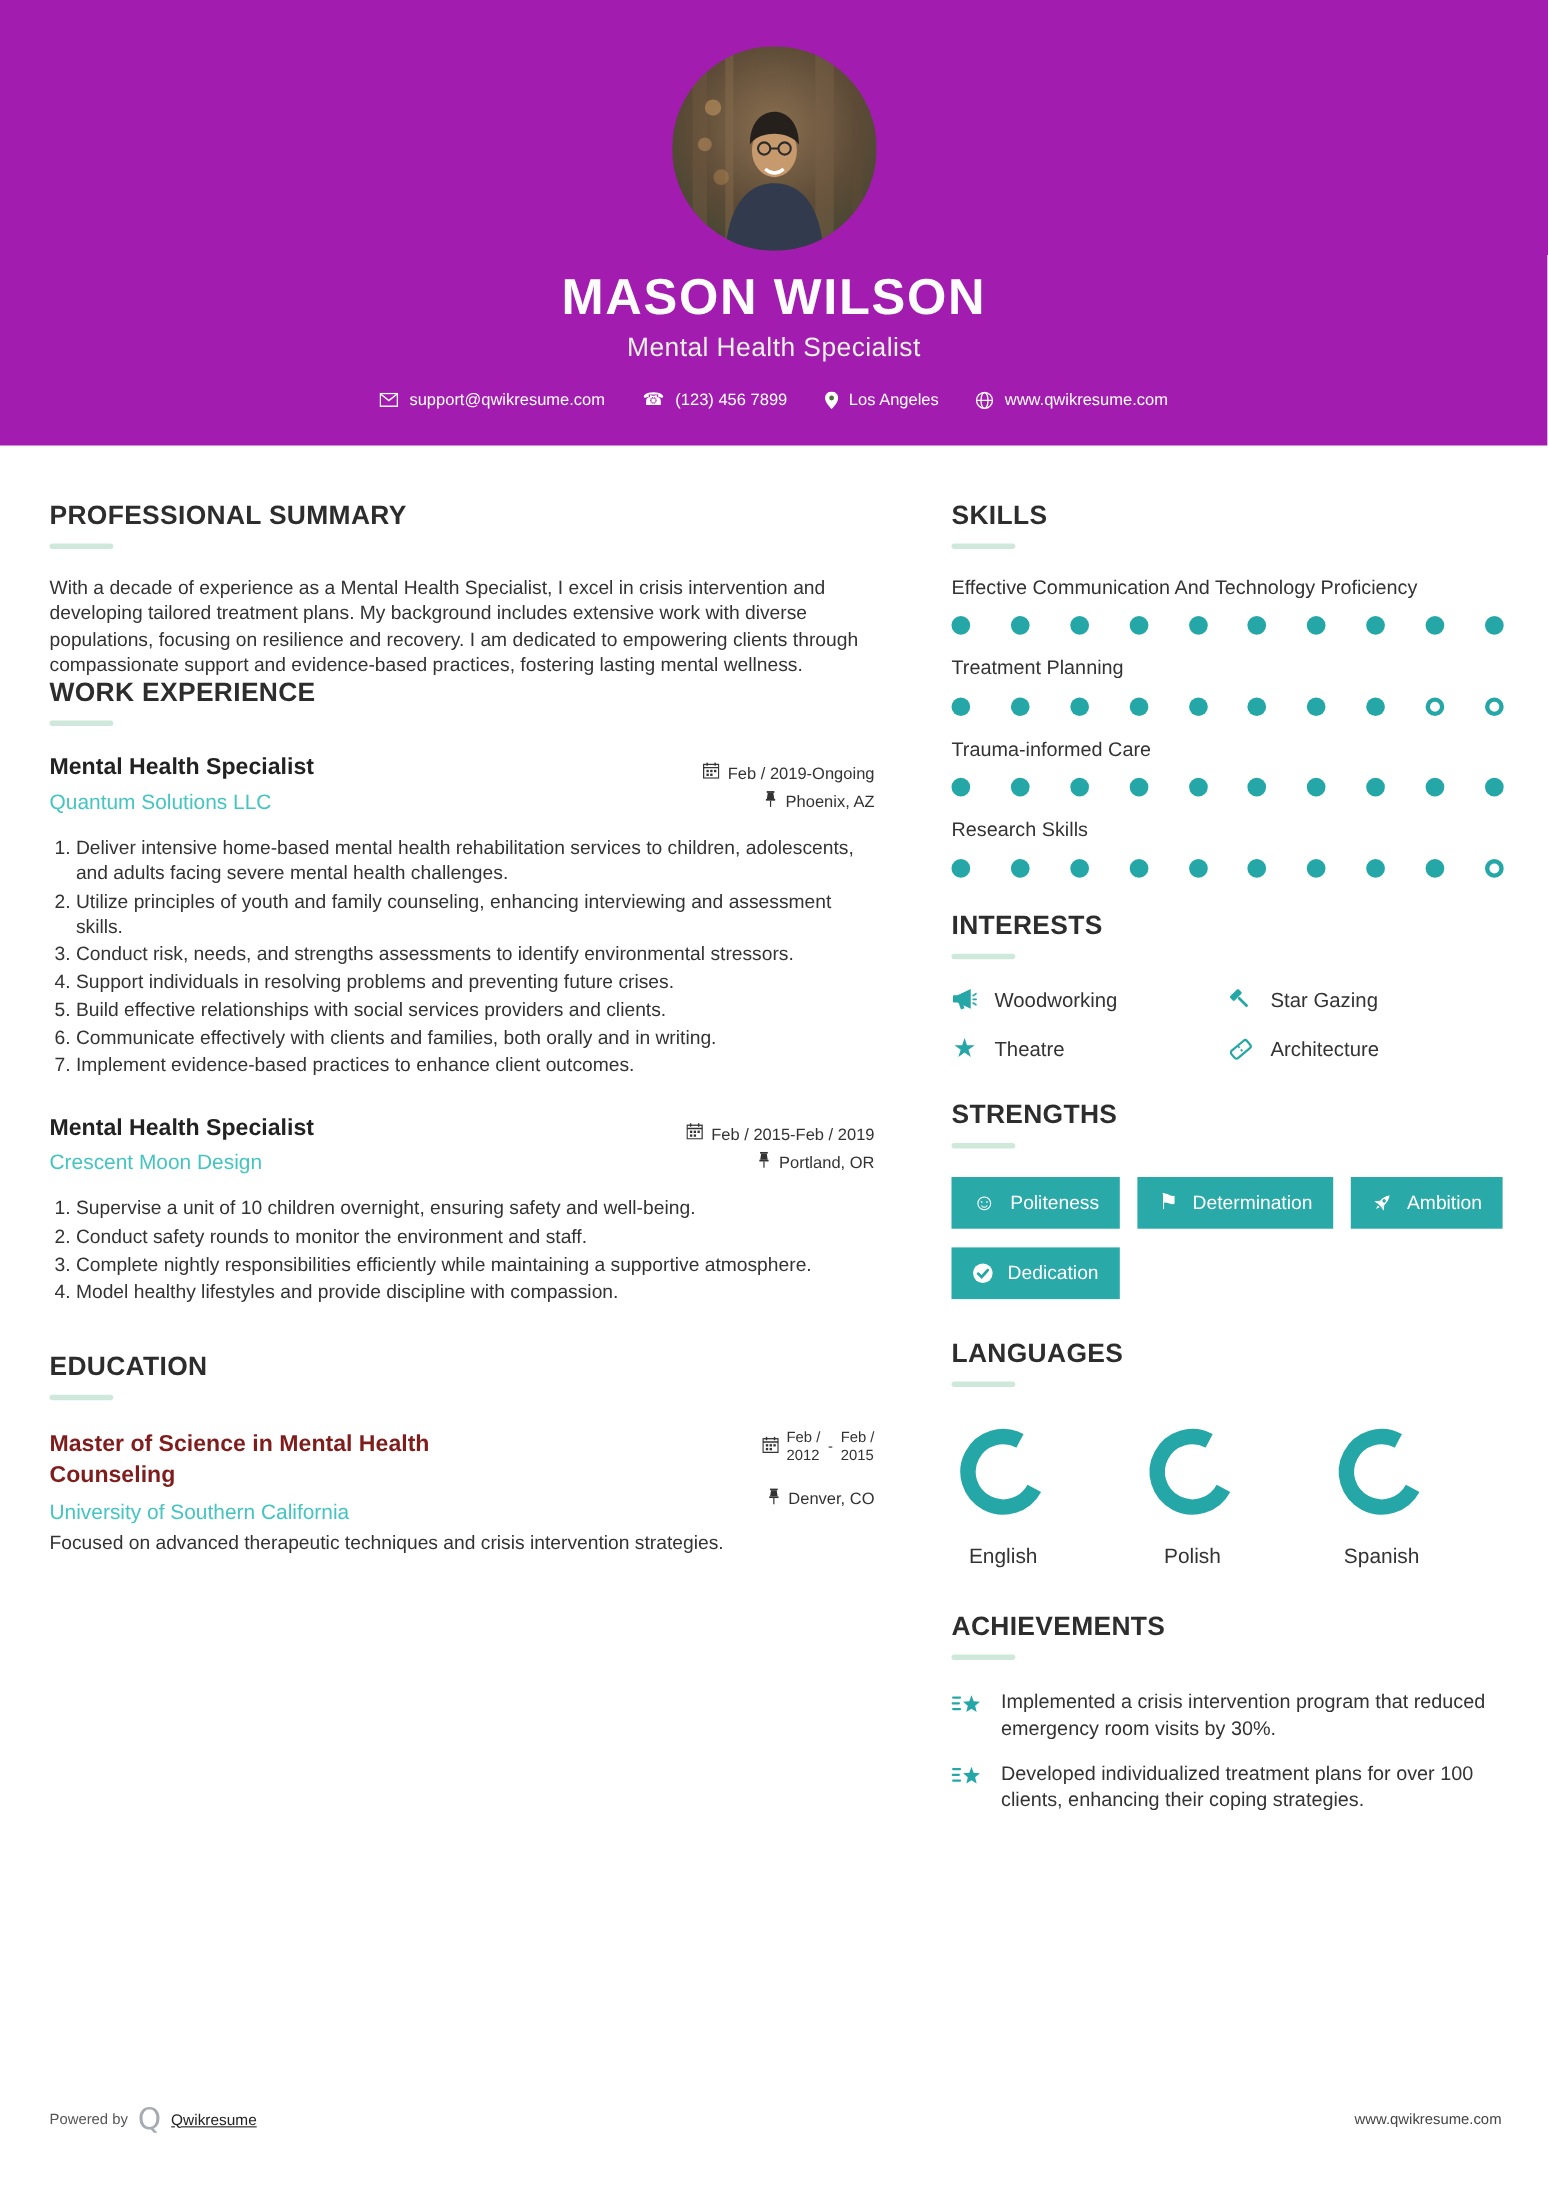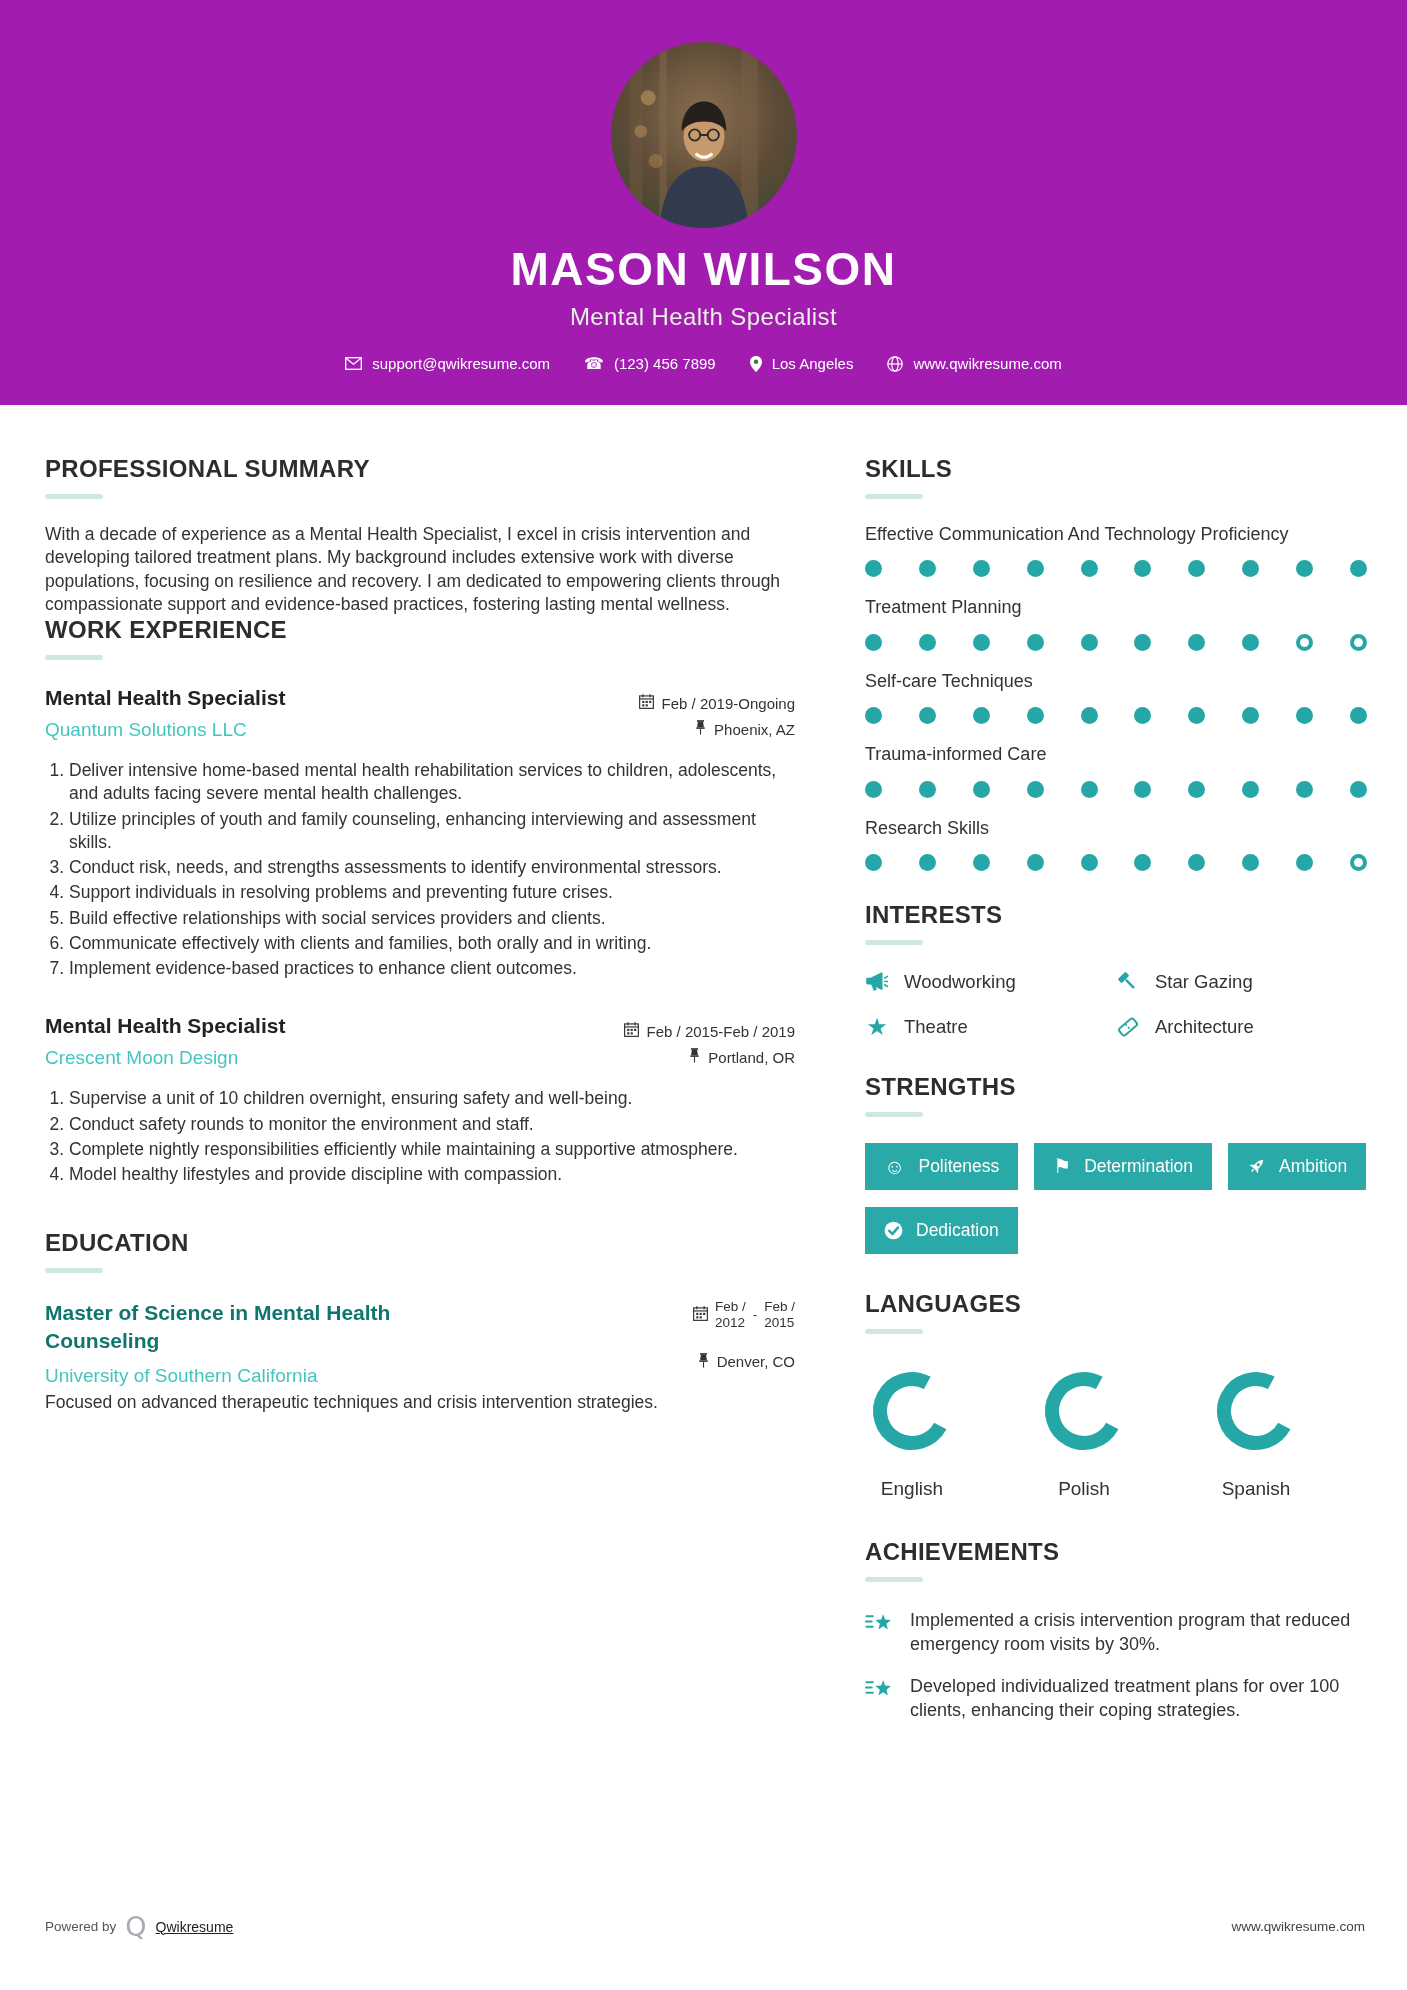--- a/index.html
+++ b/index.html
@@ -33,21 +33,21 @@
   .job-head { display:flex; justify-content:space-between; align-items:flex-start; }
   .job-title { font-size:21px; font-weight:700; color:#222; }
   .job-company { margin-top:9px; font-size:19px; color:#45c5c0; }
   .job-meta { text-align:right; font-size:15px; color:#333; white-space:nowrap; }
   .meta-line { display:flex; justify-content:flex-end; align-items:flex-end; gap:8px; height:26px; }
   .job-bullets { margin:18px 0 0 0; padding-left:24px; font-size:17.5px; line-height:1.33; color:#333; }
   .job-bullets li { margin-bottom:2px; }
 
   .edu-section { margin-top:42px; }
   .edu-head { display:flex; justify-content:space-between; align-items:flex-start; margin-top:26px; }
-  .edu-degree { width:440px; font-size:21px; font-weight:700; color:#0f766e; line-height:1.35; }
+  .edu-degree { width:440px; font-size:21px; font-weight:700; color:#7f1d1d; line-height:1.35; }
   .edu-school { margin-top:10px; font-size:19px; color:#45c5c0; }
   .edu-meta { text-align:right; font-size:13.5px; color:#333; }
   .edu-date-line { display:flex; justify-content:flex-end; align-items:center; gap:7px; }
   .date-stack { display:inline-block; text-align:left; line-height:1.2; }
   .edu-loc-line { display:flex; justify-content:flex-end; align-items:center; gap:8px; margin-top:22px; font-size:15px; }
   .edu-desc { margin-top:4px; font-size:17.5px; line-height:1.33; color:#333; }
 
   
   .skills-list { margin-top:24px; }
   .skill { margin-bottom:19px; }
@@ -340,35 +340,20 @@
                 <span class="dot"></span>
                 <span class="dot"></span>
                 <span class="dot"></span>
                 <span class="dot"></span>
                 <span class="dot"></span>
                 <span class="dot empty"></span>
                 <span class="dot empty"></span>
               </div>
             </div>
             <div class="skill">
-              <div class="skill-label">Self-care Techniques</div>
-              <div class="dots">
-                <span class="dot"></span>
-                <span class="dot"></span>
-                <span class="dot"></span>
-                <span class="dot"></span>
-                <span class="dot"></span>
-                <span class="dot"></span>
-                <span class="dot"></span>
-                <span class="dot"></span>
-                <span class="dot"></span>
-                <span class="dot"></span>
-              </div>
-            </div>
-            <div class="skill">
               <div class="skill-label">Trauma-informed Care</div>
               <div class="dots">
                 <span class="dot"></span>
                 <span class="dot"></span>
                 <span class="dot"></span>
                 <span class="dot"></span>
                 <span class="dot"></span>
                 <span class="dot"></span>
                 <span class="dot"></span>
                 <span class="dot"></span>

